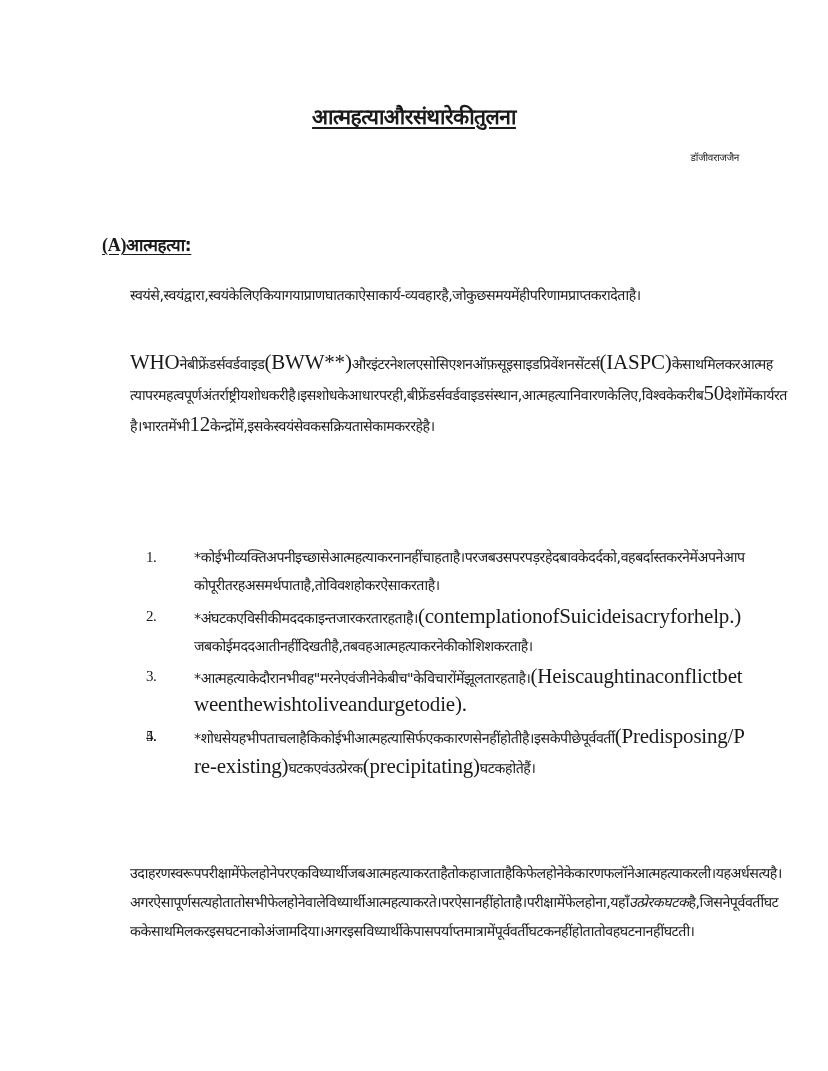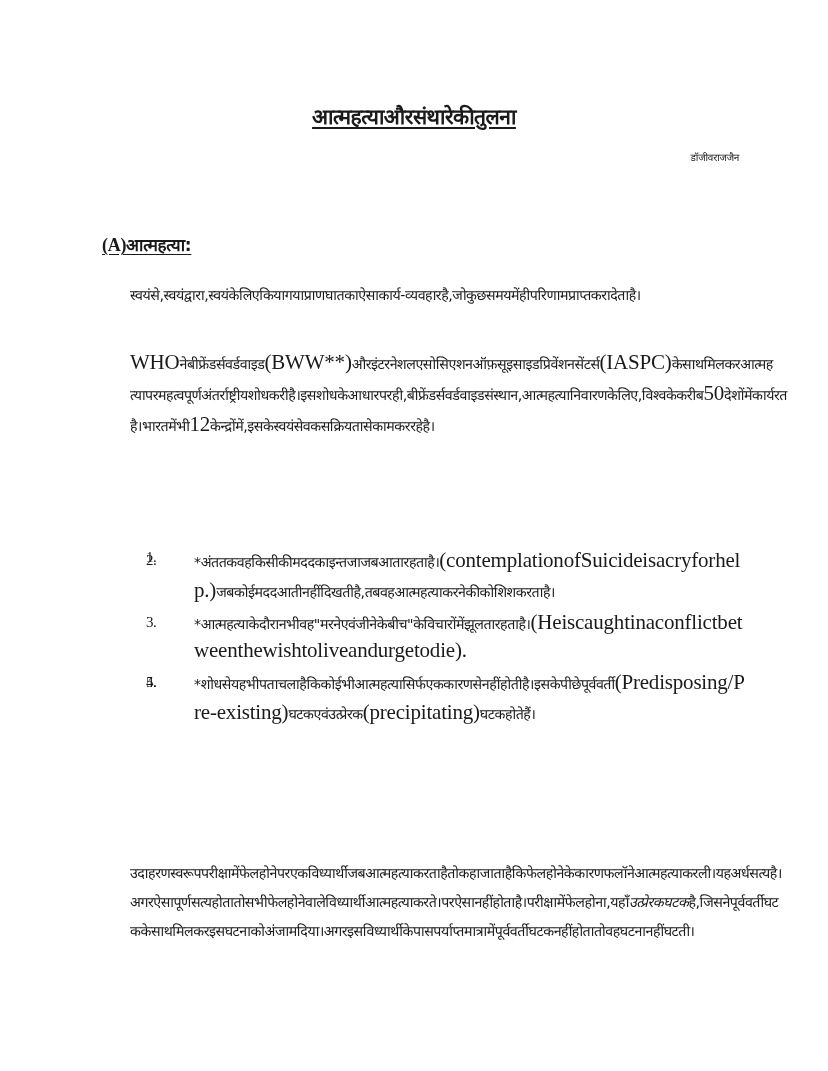--- a/index.html
+++ b/index.html
@@ -112,24 +112,24 @@
 
   <div class="section-heading"><span class="latin">(A)</span><span>आत्महत्या:</span></div>
 
   <div class="para p1">स्वयंसे,स्वयंद्वारा,स्वयंकेलिएकियागयाप्राणघातकाऐसाकार्य-व्यवहारहै,जोकुछसमयमेंहीपरिणामप्राप्तकरादेताहै।</div>
 
   <div class="para p2"><span class="latin">WHO</span><span>नेबीफ्रेंडर्सवर्डवाइड</span><span class="latin">(BWW**)</span><span>औरइंटरनेशलएसोसिएशनऑफ़सूइसाइडप्रिवेंशनसेंटर्स</span><span class="latin">(IASPC)</span><span>केसाथमिलकरआत्महत्यापरमहत्वपूर्णअंतर्राष्ट्रीयशोधकरीहै।इसशोधकेआधारपरही,बीफ्रेंडर्सवर्डवाइडसंस्थान,आत्महत्यानिवारणकेलिए,विश्वकेकरीब</span><span class="latin">50</span><span>देशोंमेंकार्यरतहै।भारतमेंभी</span><span class="latin">12</span><span>केन्द्रोंमें,इसकेस्वयंसेवकसक्रियतासेकामकररहेहै।</span></div>
 
 
   <ul class="list">
     <li class="list-item">
-      <span class="list-num">1.</span>
+      <span class="list-num">1.</span><span>*कोईभीव्यक्तिअपनीइच्छासेआत्महत्याकरनानहींचाहताहै।परजबउसपरपड़रहेदबावकेदर्दको,वहबर्दास्तकरनेमेंअपनेआपकोपूरीतरहअसमर्थपाताहै,तोविवशहोकरऐसाकरताहै।</span>
     </li>
     <li class="list-item">
-      <span class="list-num">2.</span><span>*अंततकवहकिसीकीमददकाइन्तजाजबआतारहताहै।</span><span class="latin">(contemplationofSuicideisacryforhelp.)</span><span>जबकोईमददआतीनहींदिखतीहै,तबवहआत्महत्याकरनेकीकोशिशकरताहै।</span>
+      <span class="list-num">2.</span><span>*अंघटकएविसीकीमददकाइन्तजारकरतारहताहै।</span><span class="latin">(contemplationofSuicideisacryforhelp.)</span><span>जबकोईमददआतीनहींदिखतीहै,तबवहआत्महत्याकरनेकीकोशिशकरताहै।</span>
     </li>
     <li class="list-item tight">
       <span class="list-num">3.</span><span>*आत्महत्याकेदौरानभीवह"मरनेएवंजीनेकेबीच"केविचारोंमेंझूलतारहताहै।</span><span class="latin">(Heiscaughtinaconflictbetweenthewishtoliveandurgetodie).</span>
     </li>
     <li class="list-item">
       <span class="list-num">4.</span>
     </li>
     <li class="list-item">
       <span class="list-num">5.</span><span>*शोधसेयहभीपताचलाहैकिकोईभीआत्महत्यासिर्फएककारणसेनहींहोतीहै।इसकेपीछेपूर्ववर्ती</span><span class="latin">(Predisposing/Pre-existing)</span><span>घटकएवंउत्प्रेरक</span><span class="latin">(precipitating)</span><span>घटकहोतेहैं।</span>
     </li>

